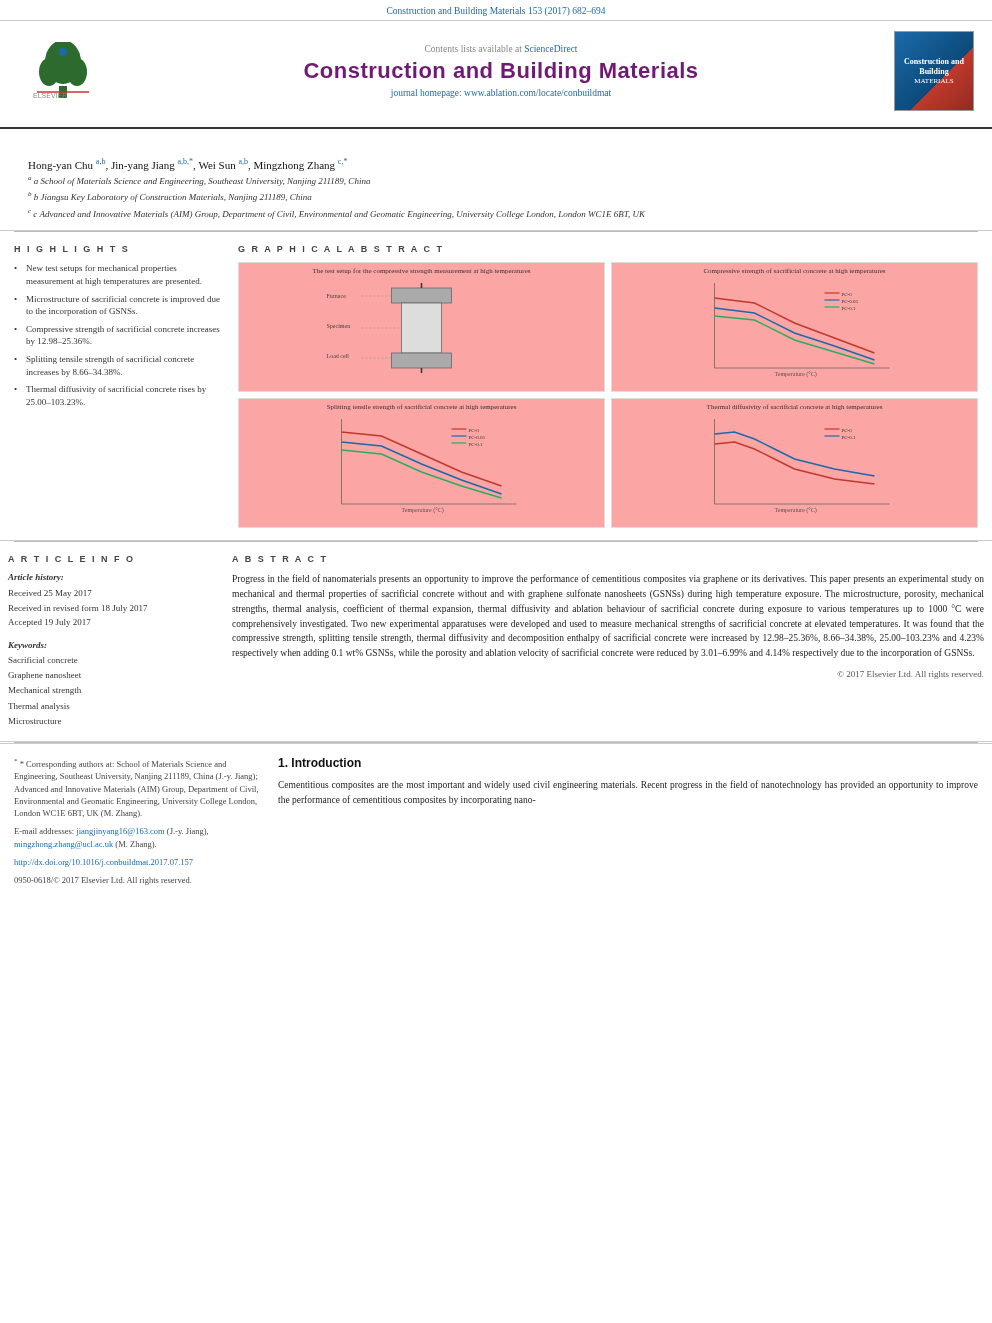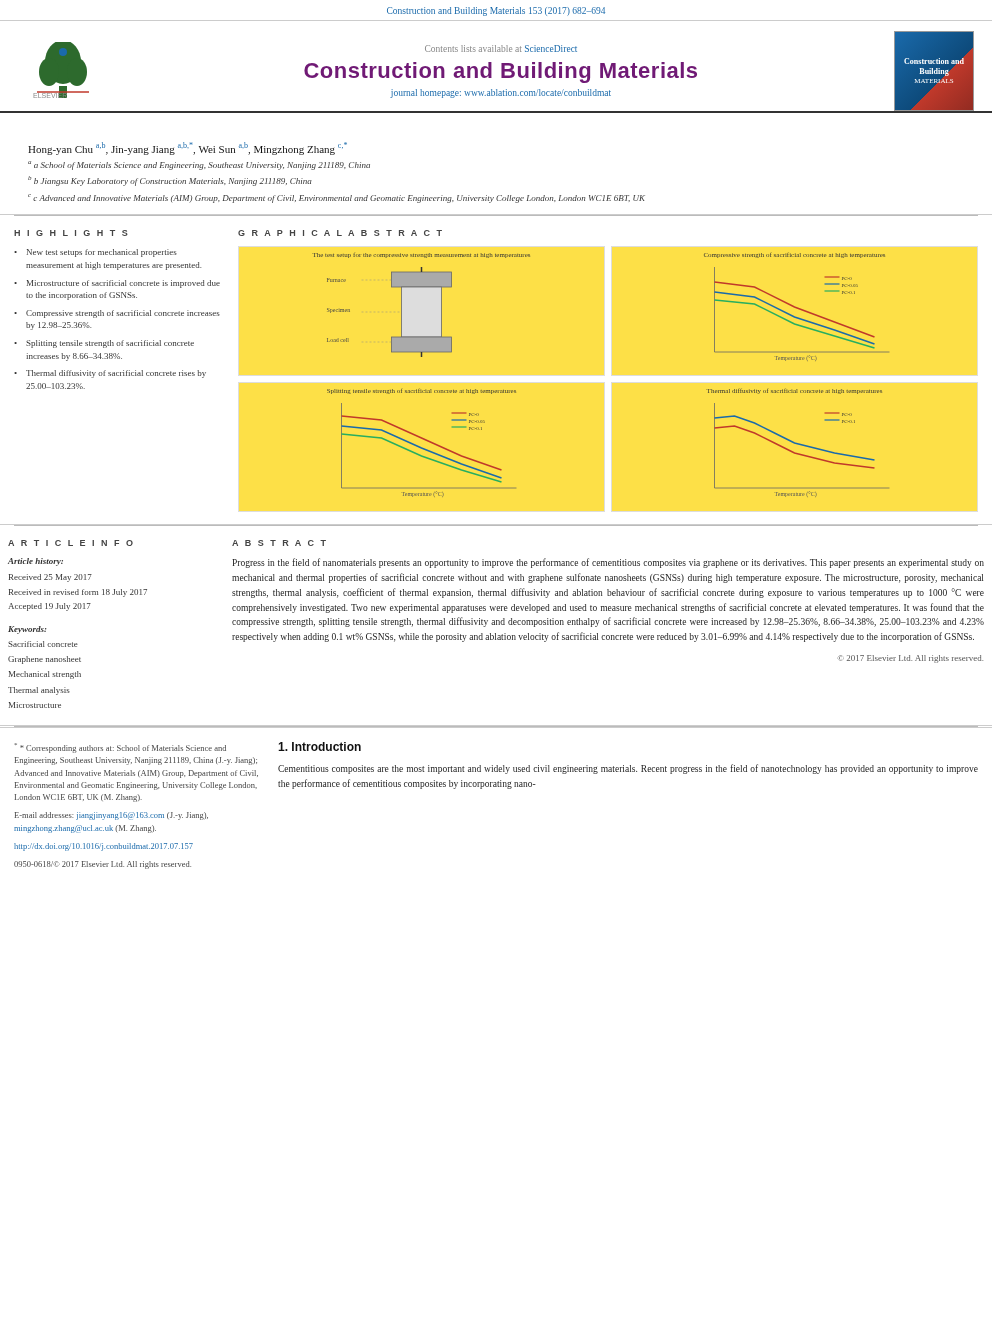--- a/index.html
+++ b/index.html
@@ -25,21 +25,21 @@
       padding: 6px 10px 4px;
       font-size: 9.5px;
       color: #1a6aab;
       border-bottom: 1px solid #ccc;
     }
 
     
     .journal-header {
       display: flex;
       align-items: center;
-      padding: 10px 18px 0;
+      padding: 10px 18px 16px;
       border-bottom: 2px solid #333;
       gap: 11px;
     }
 
     .elsevier-logo {
       width: 90px;
       flex-shrink: 0;
       display: flex;
       flex-direction: column;
       align-items: center;
@@ -218,21 +218,21 @@
     }
 
     .graphical-abstract {
       display: grid;
       grid-template-columns: 1fr 1fr;
       grid-template-rows: 1fr 1fr;
       gap: 6px;
     }
 
     .graph-box {
-      background: #fde047;
+      background: #fca5a5;
       border: 1px solid #ddd;
       height: 130px;
       position: relative;
       overflow: hidden;
       padding: 4px;
     }
 
     .graph-title {
       font-size: 7px;
       color: #333;

